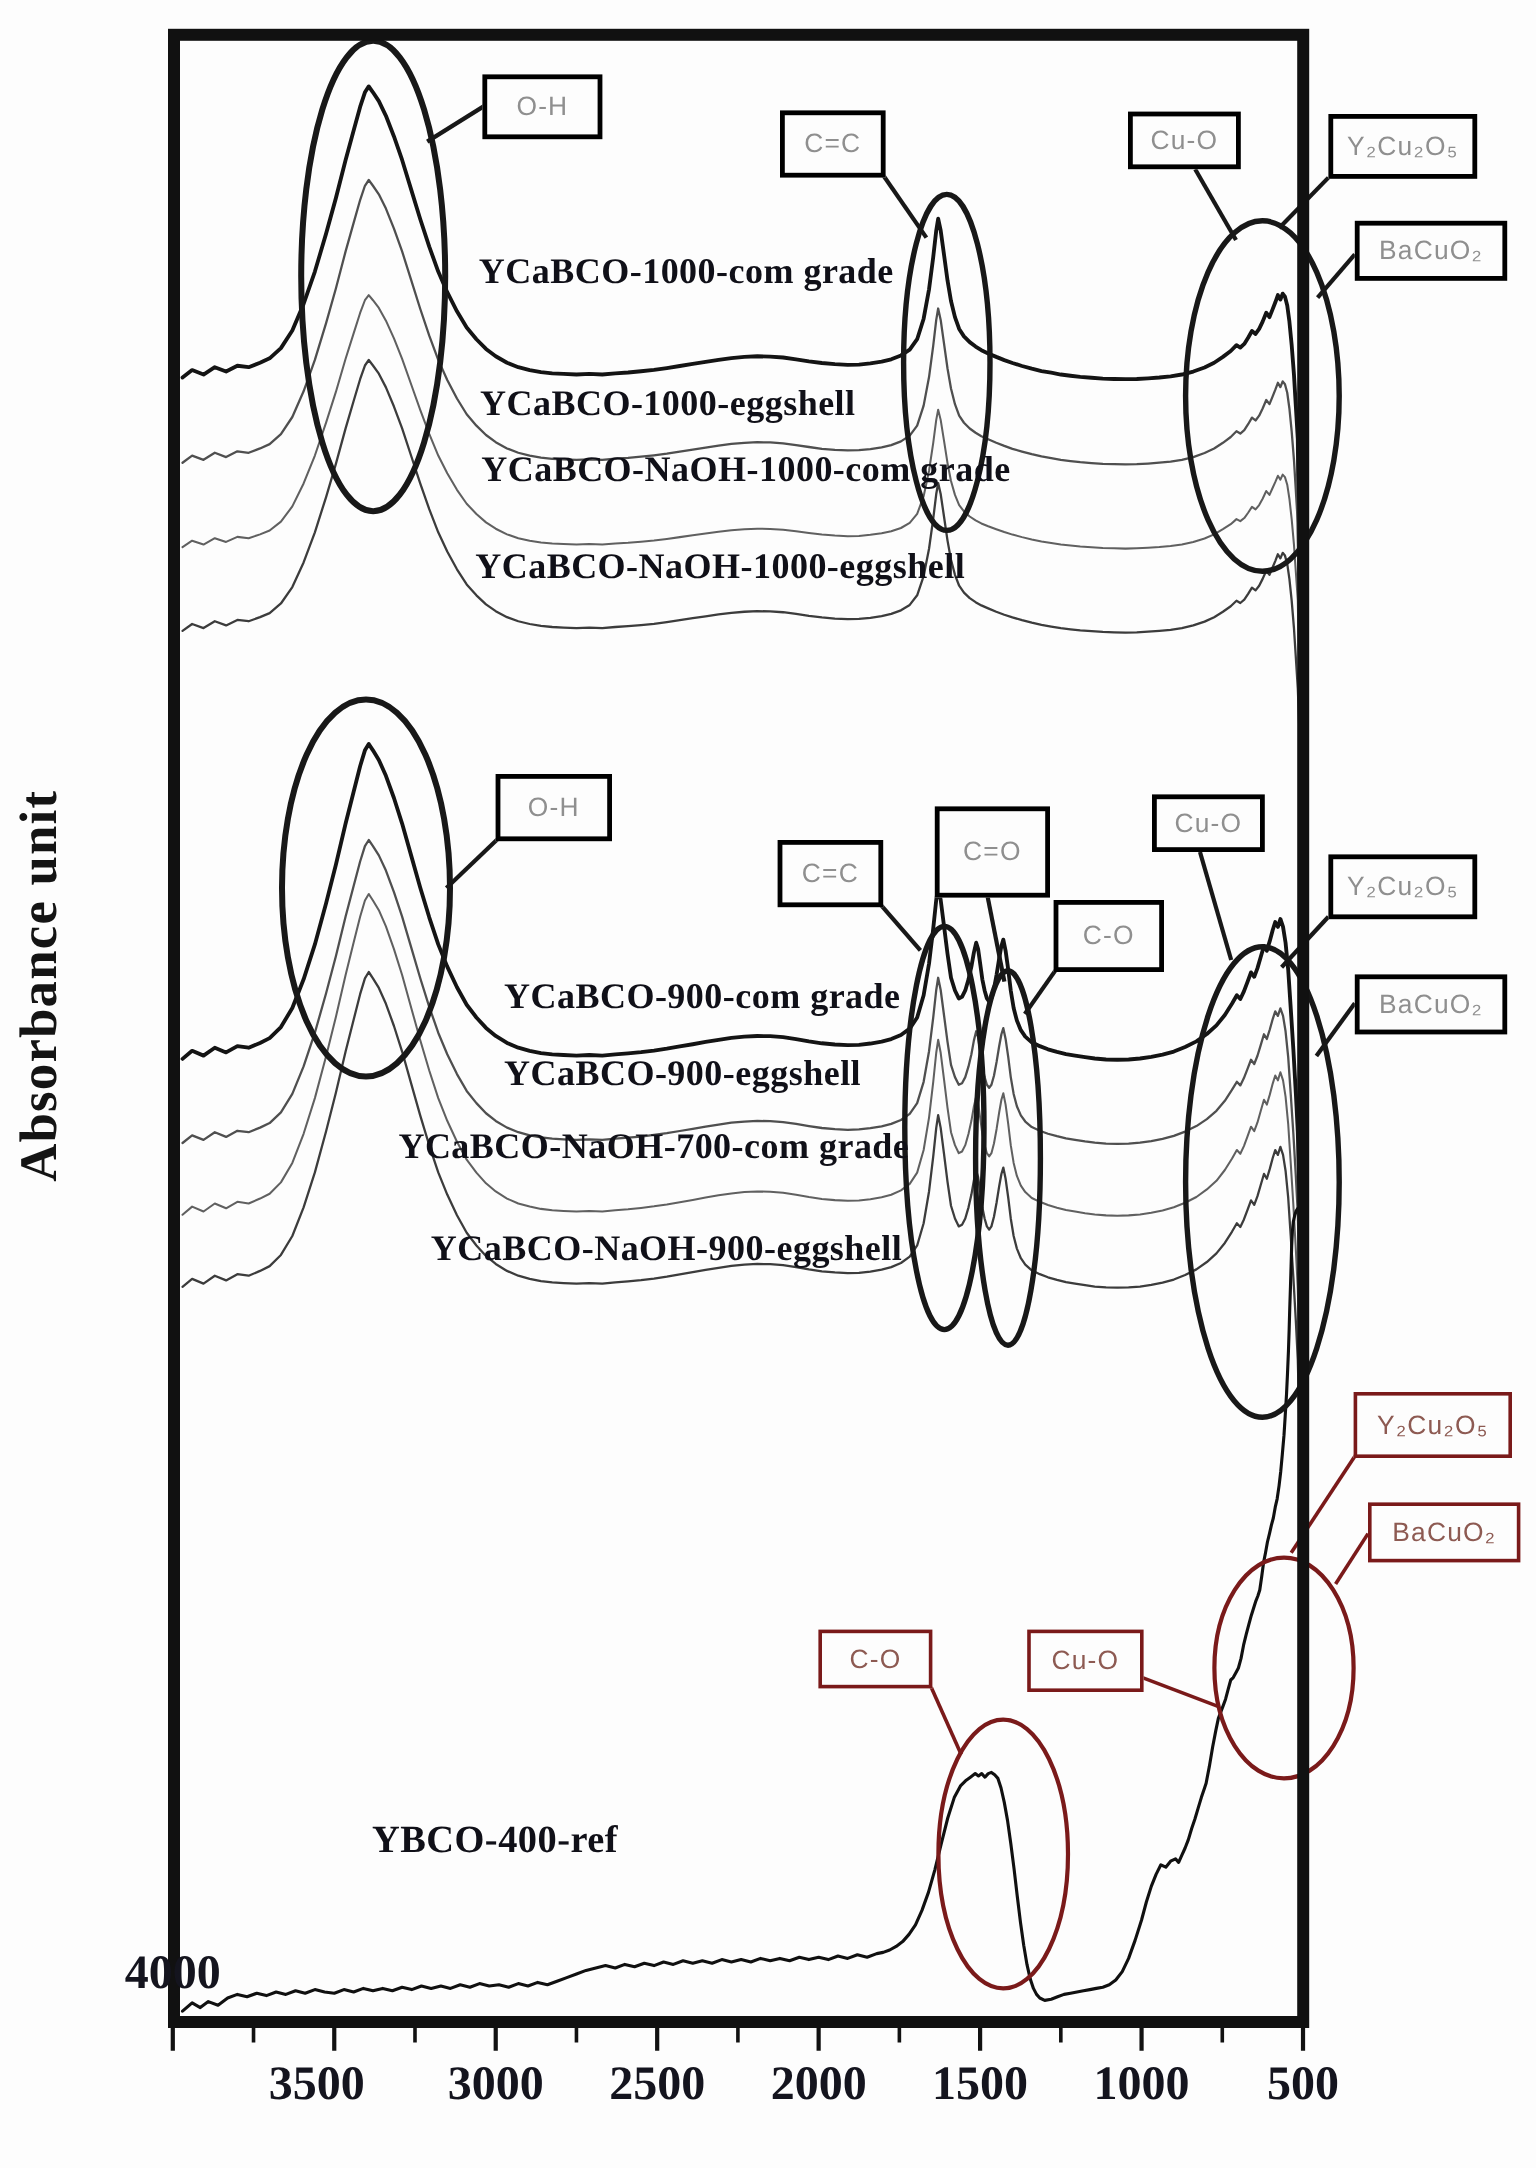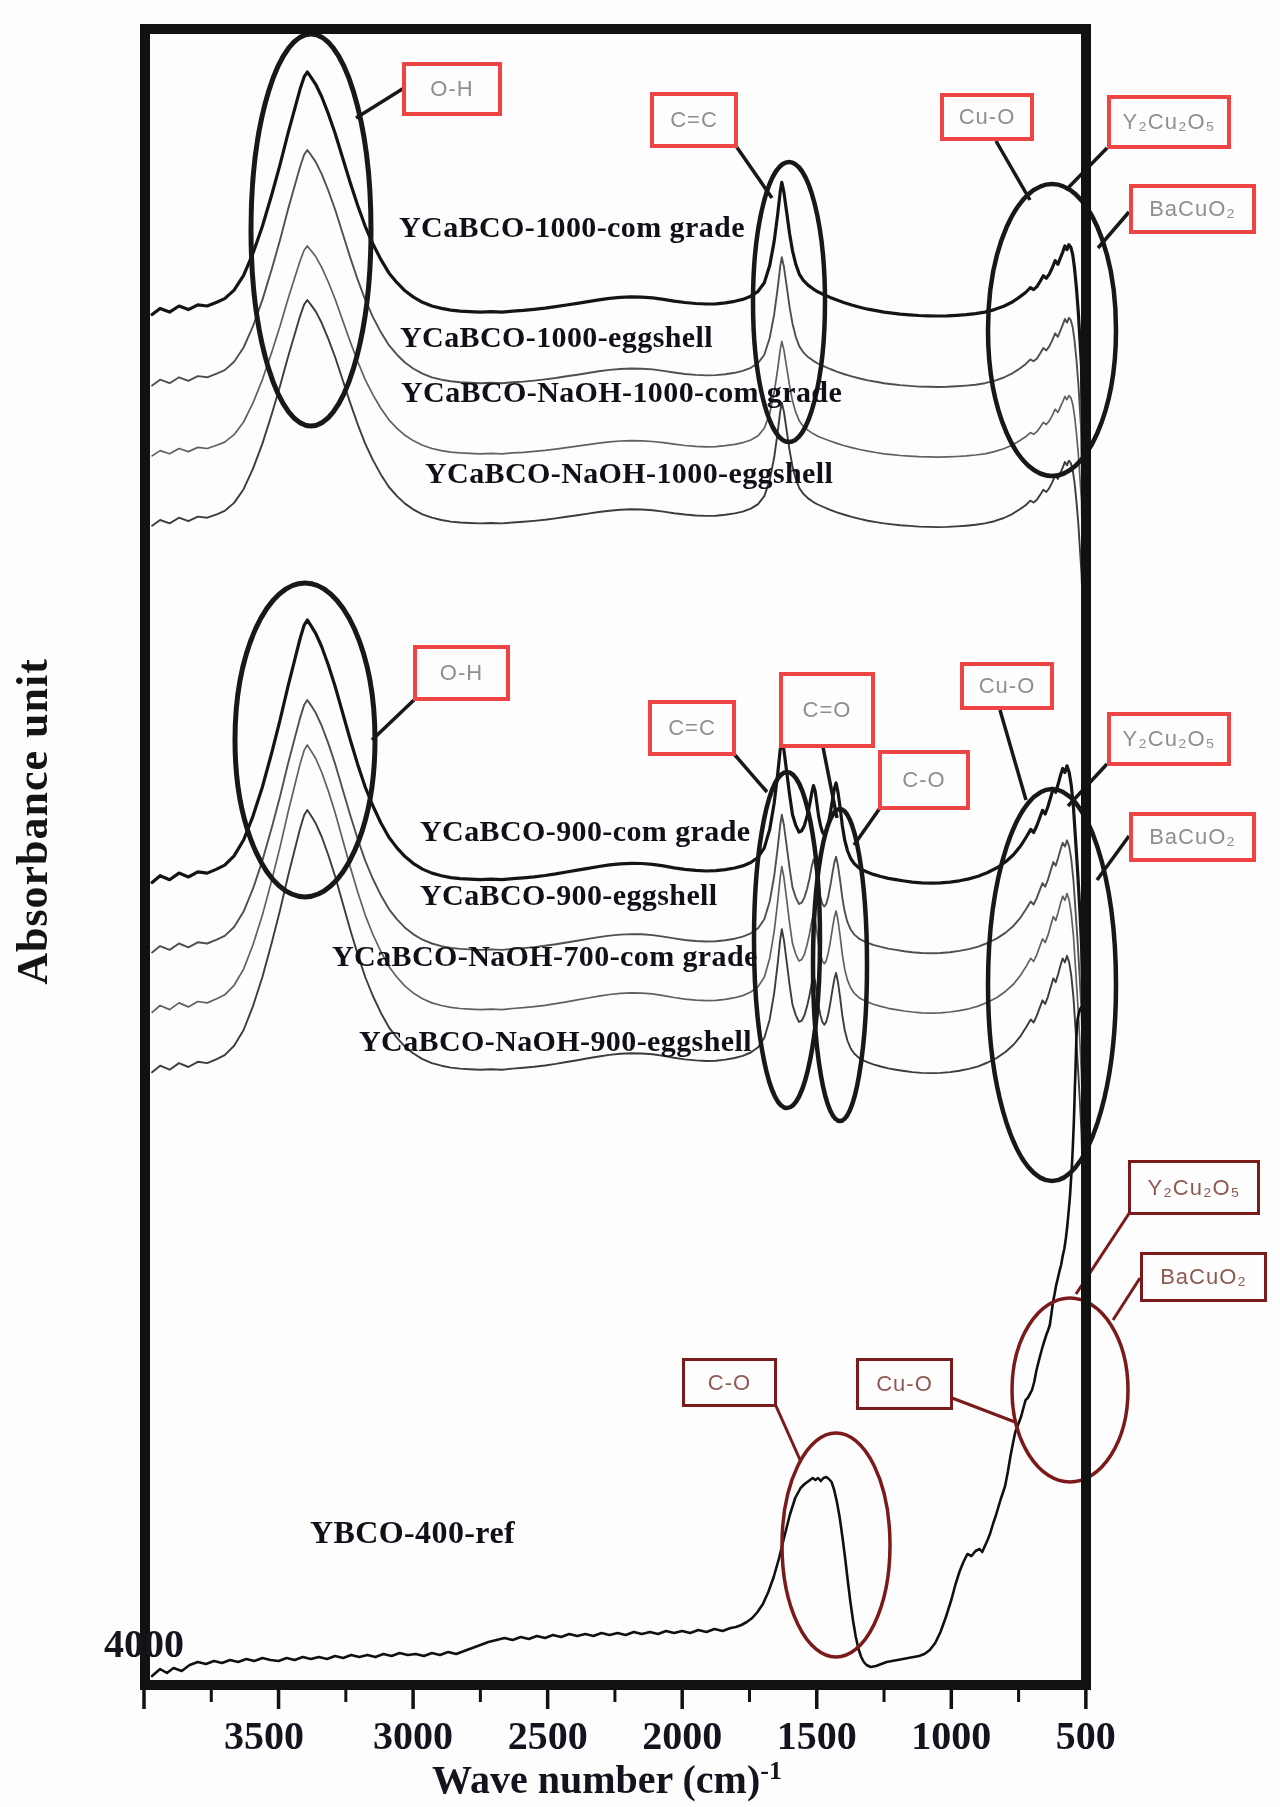--- a/index.html
+++ b/index.html
@@ -4,21 +4,21 @@
 <style>
   html,body{margin:0;padding:0;background:#fff;}
   #stage{position:relative;width:1280px;height:1807px;background:#fdfdfd;overflow:hidden;
          font-family:"Liberation Serif",serif;}
   #plot-svg{position:absolute;left:0;top:0;}
   .ylab{position:absolute;left:-158px;top:796px;width:380px;text-align:center;
         transform:rotate(-90deg);font-weight:bold;font-size:44px;color:#141414;letter-spacing:1px;}
   .anno-box{position:absolute;box-sizing:border-box;background:#fdfdfd;
             display:flex;align-items:center;justify-content:center;
             font-family:"Liberation Sans",sans-serif;font-size:22px;letter-spacing:1px;}
-  .anno-box.black{border:4px solid #ef4444;color:#8f8f8f;}
+  .anno-box.black{border:4px solid #000000;color:#8f8f8f;}
   .anno-box.maroon{border:3px solid #7a1a1a;color:#8d5a52;}
   .curve-label{position:absolute;font-weight:bold;font-size:30px;color:#101018;
                letter-spacing:0.4px;white-space:nowrap;}
   .curve-label.big{font-size:32px;}
   .xtick-label{position:absolute;transform:translateX(-50%);font-weight:bold;
                font-size:40px;color:#14141e;}
   #xtitle{position:absolute;left:377px;top:1756px;width:460px;text-align:center;
           font-weight:bold;font-size:40px;color:#14141e;}
   #xtitle sup{font-size:26px;}
 </style>
@@ -105,34 +105,31 @@
       <div class="anno-box black" style="left: 1129px; top: 812px; width: 127px; height: 50px;">BaCuO₂</div>
       <div class="anno-box maroon" style="left: 682px; top: 1358px; width: 95px; height: 49px;">C-O</div>
       <div class="anno-box maroon" style="left: 856px; top: 1358px; width: 97px; height: 52px;">Cu-O</div>
       <div class="anno-box maroon" style="left: 1128px; top: 1160px; width: 132px; height: 55px;">Y₂Cu₂O₅</div>
       <div class="anno-box maroon" style="left: 1140px; top: 1252px; width: 127px; height: 50px;">BaCuO₂</div>
     </div>
   <div id="label-layer">
       <div class="curve-label" style="left: 399px; top: 210px;">YCaBCO-1000-com grade</div>
       <div class="curve-label" style="left: 400px; top: 320px;">YCaBCO-1000-eggshell</div>
       <div class="curve-label" style="left: 401px; top: 375px;">YCaBCO-NaOH-1000-com grade</div>
-      <div class="curve-label" style="left: 425px; top: 456px;">YCaBCO-NaOH-1000-eggshell</div>
+      <div class="curve-label" style="left: 396px; top: 456px;">YCaBCO-NaOH-1000-eggshell</div>
       <div class="curve-label" style="left: 420px; top: 814px;">YCaBCO-900-com grade</div>
       <div class="curve-label" style="left: 420px; top: 878px;">YCaBCO-900-eggshell</div>
       <div class="curve-label" style="left: 332px; top: 939px;">YCaBCO-NaOH-700-com grade</div>
       <div class="curve-label" style="left: 359px; top: 1024px;">YCaBCO-NaOH-900-eggshell</div>
       <div class="curve-label big" style="left: 310px; top: 1514px;">YBCO-400-ref</div>
     </div>
   <div id="xtick-layer">
       <div class="xtick-label" style="left: 144px; top: 1620px;">4000</div>
       <div class="xtick-label" style="left: 264px; top: 1712px;">3500</div>
       <div class="xtick-label" style="left: 413.1px; top: 1712px;">3000</div>
       <div class="xtick-label" style="left: 547.65px; top: 1712px;">2500</div>
       <div class="xtick-label" style="left: 682.2px; top: 1712px;">2000</div>
       <div class="xtick-label" style="left: 816.75px; top: 1712px;">1500</div>
       <div class="xtick-label" style="left: 951.3px; top: 1712px;">1000</div>
       <div class="xtick-label" style="left: 1085.85px; top: 1712px;">500</div>
     </div>
 
-  <div id="xtitle">
-    <span>Wave number (cm)</span><sup>-1</sup>
-  </div>
 </div>
 
 </body></html>

